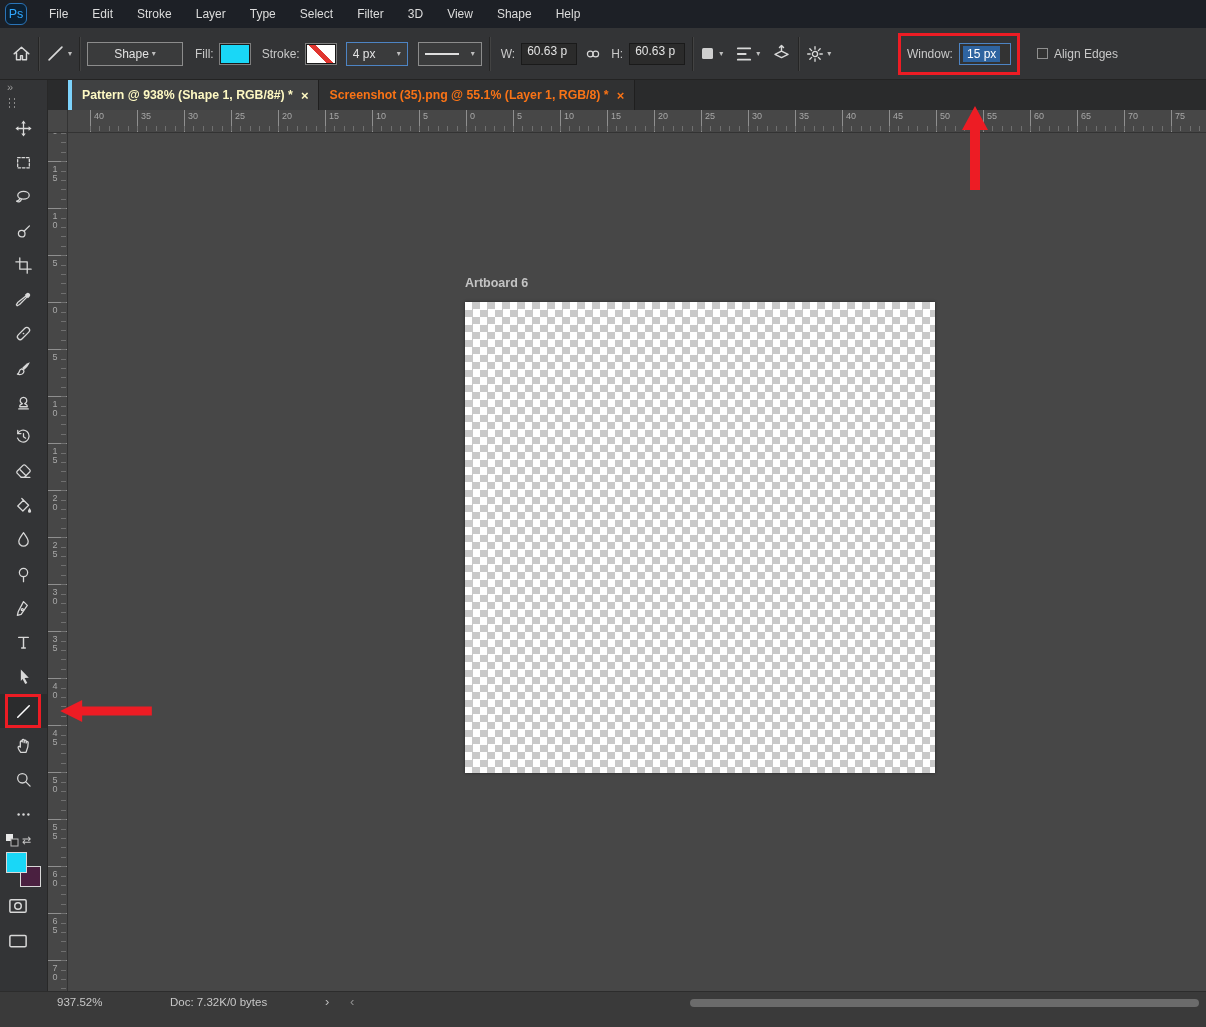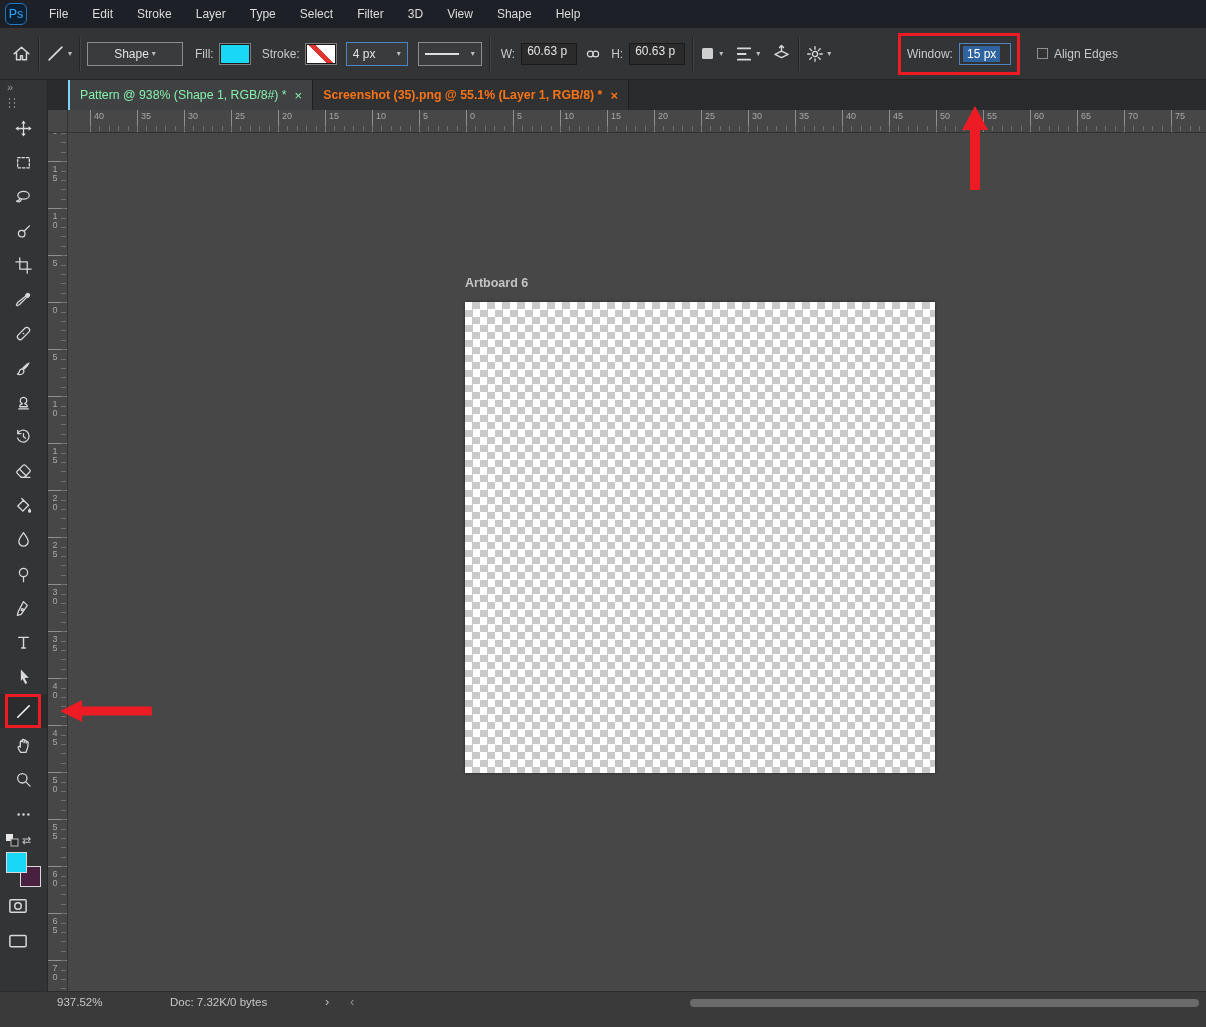--- a/index.html
+++ b/index.html
@@ -52,21 +52,21 @@
   .swatches{position:absolute;top:772px;left:6px;width:35px;height:35px}
   .fg-swatch{position:absolute;left:0;top:0;width:21px;height:21px;background:#19d7f7;border:1px solid #d9d9d9;z-index:2}
   .bg-swatch{position:absolute;right:0;bottom:0;width:21px;height:21px;background:#4a2040;border:1px solid #d9d9d9}
   .qmask{position:absolute;top:816px;left:7px}
   .smode{position:absolute;top:851px;left:7px}
 
   
   .tab-bar{position:absolute;left:48px;top:80px;right:0;height:30px;background:#2a2b2c;
     display:flex;align-items:stretch;z-index:10}
   .tab{display:flex;align-items:center;padding:0 10px;font-size:12.3px;border-right:1px solid #1f1f1f;cursor:default}
-  .tab.active{background:#404142;color:#86efac;font-weight:normal;margin-left:20px;border-left:2px solid #7dd3fc}
+  .tab.active{background:#404142;color:#fef9c3;font-weight:bold;margin-left:20px;border-left:4px solid #7dd3fc}
   .tab.inactive{background:#303132;color:#f97316;font-weight:bold}
   .tab-close{margin-left:8px;font-size:13px}
 
   
   .ruler-corner{position:absolute;left:48px;top:110px;width:20px;height:23px;background:#474747;
     border-right:1px solid #333;border-bottom:1px solid #333}
   .h-ruler{position:absolute;left:68px;top:110px;right:0;height:23px;background:#474747;
     border-bottom:1px solid #333;overflow:hidden}
   .h-labels{position:absolute;left:22px;top:0;display:flex}
   .h-cell{width:47px;height:23px;border-left:1px solid #8f8f8f;color:#a8a8a8;font-size:9px;

